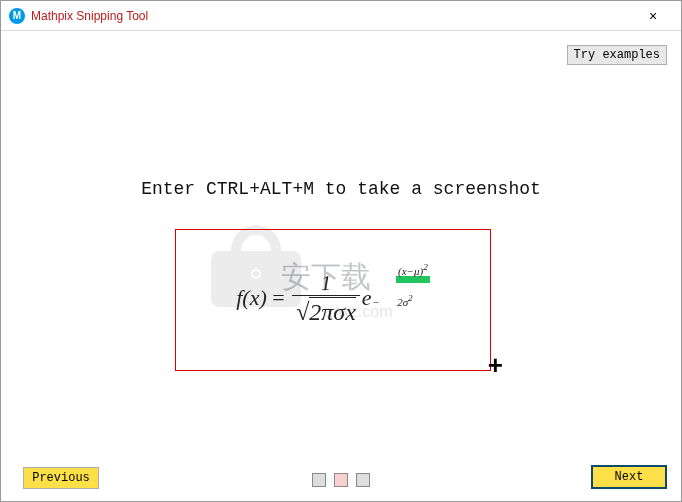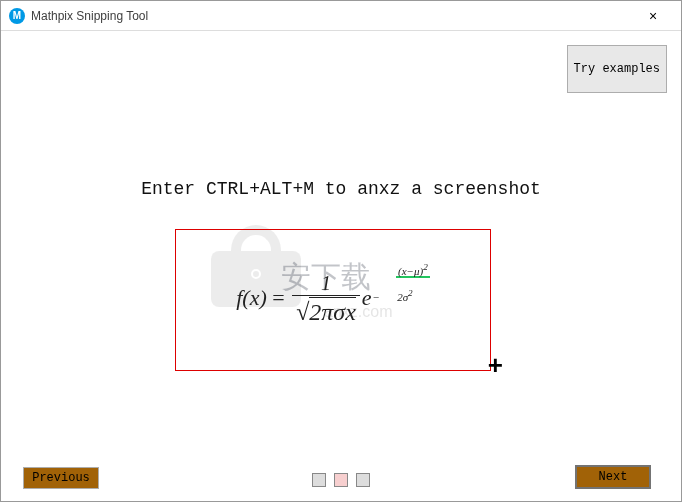--- a/index.html
+++ b/index.html
@@ -26,42 +26,42 @@
   border-radius: 50%;
   background: #0099e5;
   color: #fff;
   display: inline-flex;
   align-items: center;
   justify-content: center;
   font-size: 10px;
   font-weight: bold;
   margin-right: 6px;
 }
-.title-text { flex: 1; color: #404040; }
+.title-text { flex: 1; color: #b91c1c; }
 .close-btn {
   width: 40px; height: 28px;
   display: flex;
   align-items: center;
   justify-content: center;
   font-size: 14px;
   cursor: pointer;
 }
 .content {
   position: relative;
   height: calc(100% - 30px);
 }
 .try-examples {
   position: absolute;
   top: 14px;
   right: 14px;
   background: #e8e8e8;
   border: 1px solid #adadad;
   font-family: "Courier New", monospace;
   font-size: 12px;
-  padding: 16px 6px;
+  padding: 2px 6px;
   cursor: pointer;
 }
 .instruction {
   position: absolute;
   top: 148px;
   width: 100%;
   text-align: center;
   font-family: "Courier New", monospace;
   font-size: 18px;
   color: #111;
@@ -107,21 +107,21 @@
   vertical-align: top;
   font-size: 11px;
   line-height: 1;
   margin-left: 1px;
   margin-top: -8px;
 }
 .efrac {
   display: inline-block;
   text-align: center;
 }
-.efrac .enum { display: block; border-bottom: 2px solid #22c55e; padding: 0 2px; margin-left: 16px; }
+.efrac .enum { display: block; border-bottom: 7px solid #22c55e; padding: 0 2px; margin-left: 16px; }
 .efrac .eden { display: block; padding: 0 2px; margin-top: 11px; }
 .crosshair {
   position: absolute;
   bottom: 6px;
   right: 18px;
   font-size: 26px;
   font-weight: bold;
   font-family: Arial;
   color: #000;
 }
@@ -181,34 +181,34 @@
 }
 .bottom-bar {
   position: absolute;
   bottom: 12px;
   left: 0;
   width: 100%;
   height: 24px;
 }
 .btn {
   position: absolute;
-  background: #a16207;
+  background: #fde047;
   border: 1px solid #adadad;
   font-family: "Courier New", monospace;
   font-size: 12px;
   padding: 3px 8px;
   width: 76px;
   text-align: center;
   cursor: pointer;
 }
 .btn-prev { left: 22px; bottom: 0; }
 .btn-next {
-  right: 30px;
+  right: 14px;
   bottom: 0;
-  border: 2px solid #737373;
+  border: 2px solid #0c4a6e;
 }
 .pager {
   position: absolute;
   left: 50%;
   transform: translateX(-50%);
   bottom: 2px;
   display: flex;
   gap: 8px;
 }
 .pager-dot {
@@ -225,21 +225,21 @@
 <div class="titlebar">
   <span class="app-icon">M</span>
   <span class="title-text">Mathpix Snipping Tool</span>
   <div class="close-btn">×</div>
 </div>
 
 <div class="content">
 
   <button class="try-examples">Try examples</button>
 
-  <div class="instruction">Enter CTRL+ALT+M to anxz a screenshot</div>
+  <div class="instruction">Enter CTRL+ALT+M to take a screenshot</div>
 
   <div class="preview-area">
 
     <div class="lock-watermark">
       <div class="lock-shackle"></div>
       <div class="lock-body">
           <div class="lock-dot"></div>
         </div>
     </div>
     <div class="wm-text">安下载</div>

